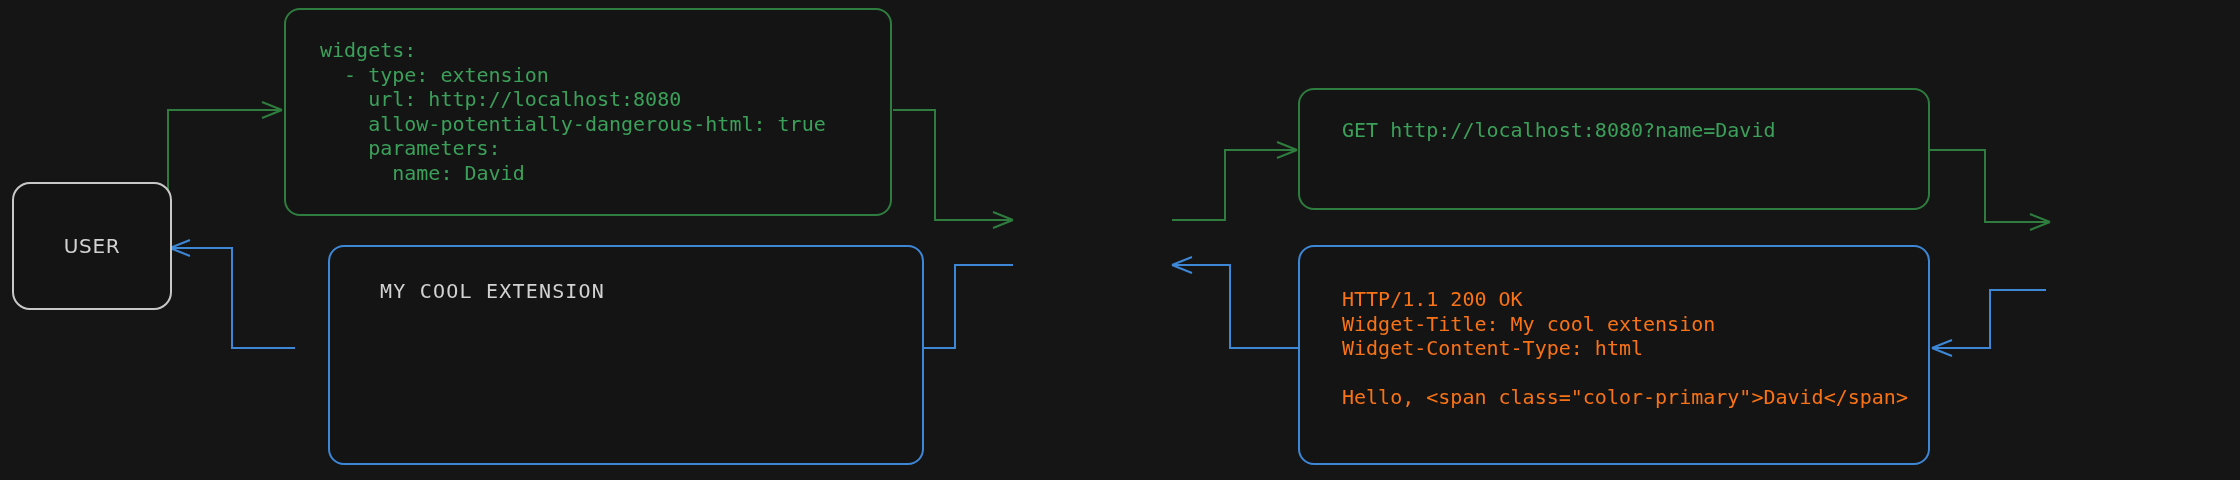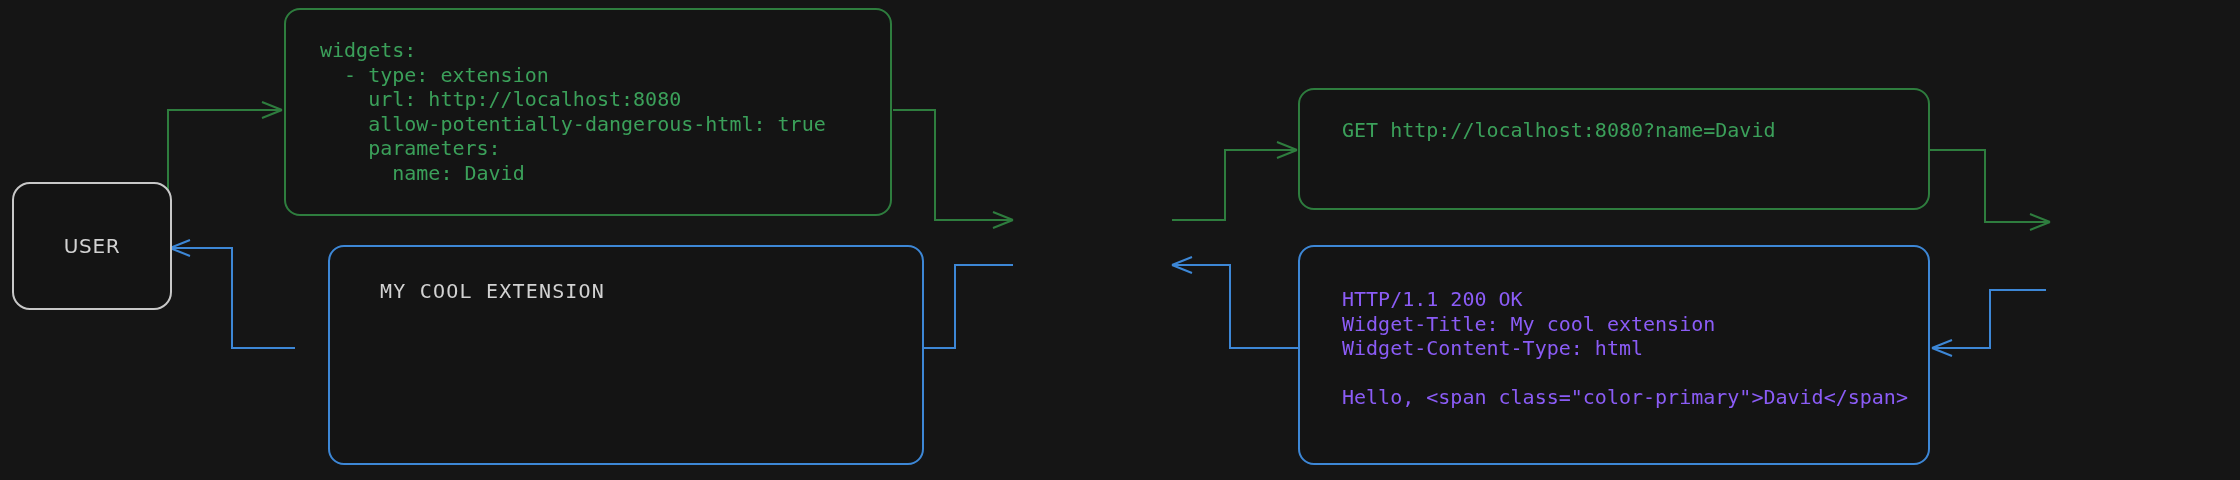--- a/index.html
+++ b/index.html
@@ -10,21 +10,21 @@
         background:#141414;display:flex;align-items:center;justify-content:center;}
   .node .lbl{font-family:"DejaVu Sans",sans-serif;font-size:20px;color:#d2d2d2;letter-spacing:.6px;}
 
   .card{position:absolute;border-radius:16px;background:#141414;box-sizing:border-box;}
   .card.green{border:2px solid #2e7d3e;}
   .card.blue{border:2px solid #3d87d6;}
 
   .code{font-family:"DejaVu Sans Mono",monospace;font-size:20px;line-height:24.5px;
         white-space:pre;letter-spacing:0;}
   .code.green{color:#3ba05a;}
-  .code.blue{color:#8b5cf6;}
+  .code.blue{color:#f97316;}
 
   .widgetTitle{font-family:"DejaVu Sans Mono",monospace;font-size:20px;color:#d2d2d2;
         letter-spacing:1.2px;}
 
   svg.wires{position:absolute;left:0;top:0;width:2240px;height:480px;pointer-events:none;}
   .gln{fill:none;stroke:#2e7d3e;stroke-width:2;}
   .bln{fill:none;stroke:#3d87d6;stroke-width:2;}
 </style>
 </head>
 <body>

